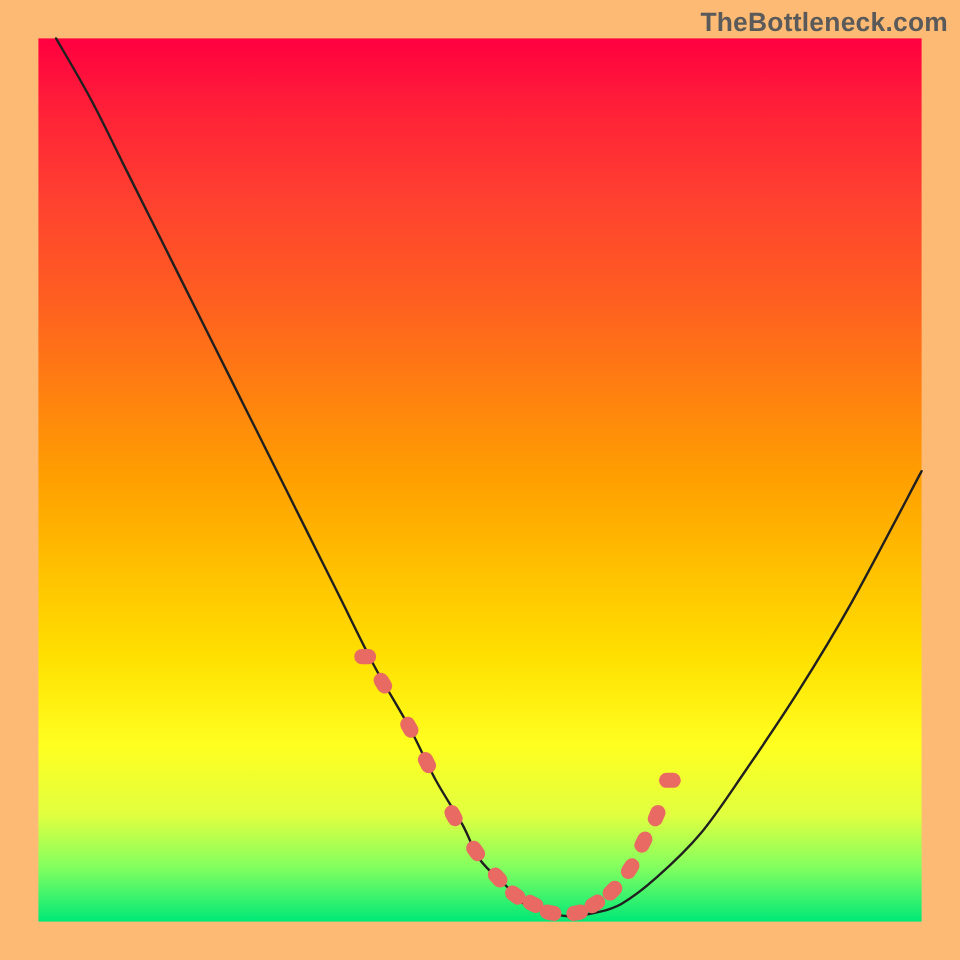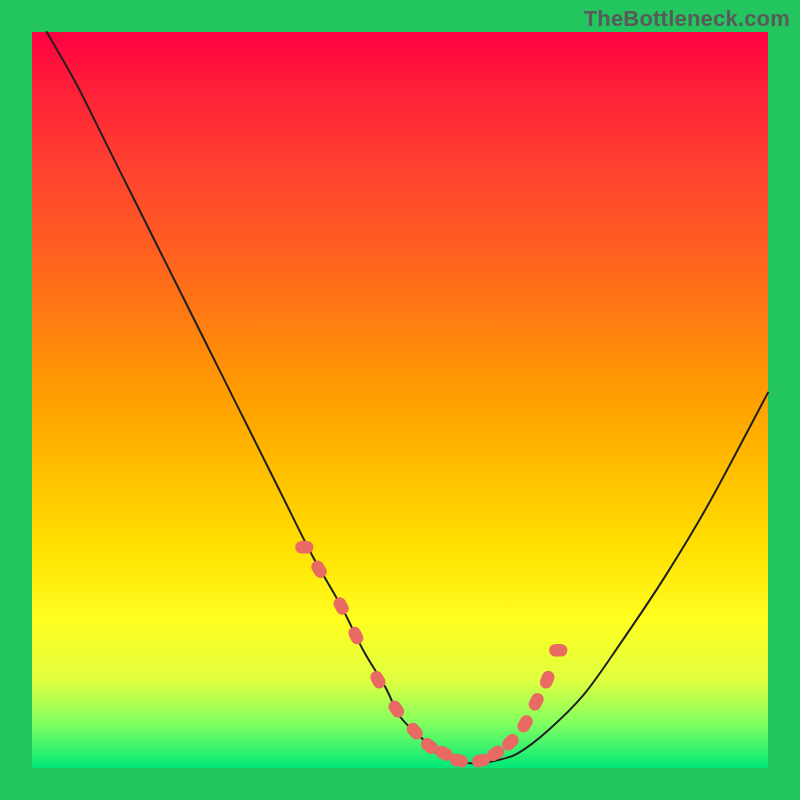--- a/index.html
+++ b/index.html
@@ -7,21 +7,21 @@
     padding: 0;
     width: 800px;
     height: 800px;
     background: #000;
     overflow: hidden;
   }
   .chart-container {
     position: relative;
     width: 800px;
     height: 800px;
-    background: #22c55e;
+    background: #fdba74;
   }
   .plot-area {
     position: absolute;
     left: 32px;
     top: 32px;
     width: 736px;
     height: 736px;
     background: linear-gradient(to bottom,
       #ff0040 0%,
       #ff2038 8%,

